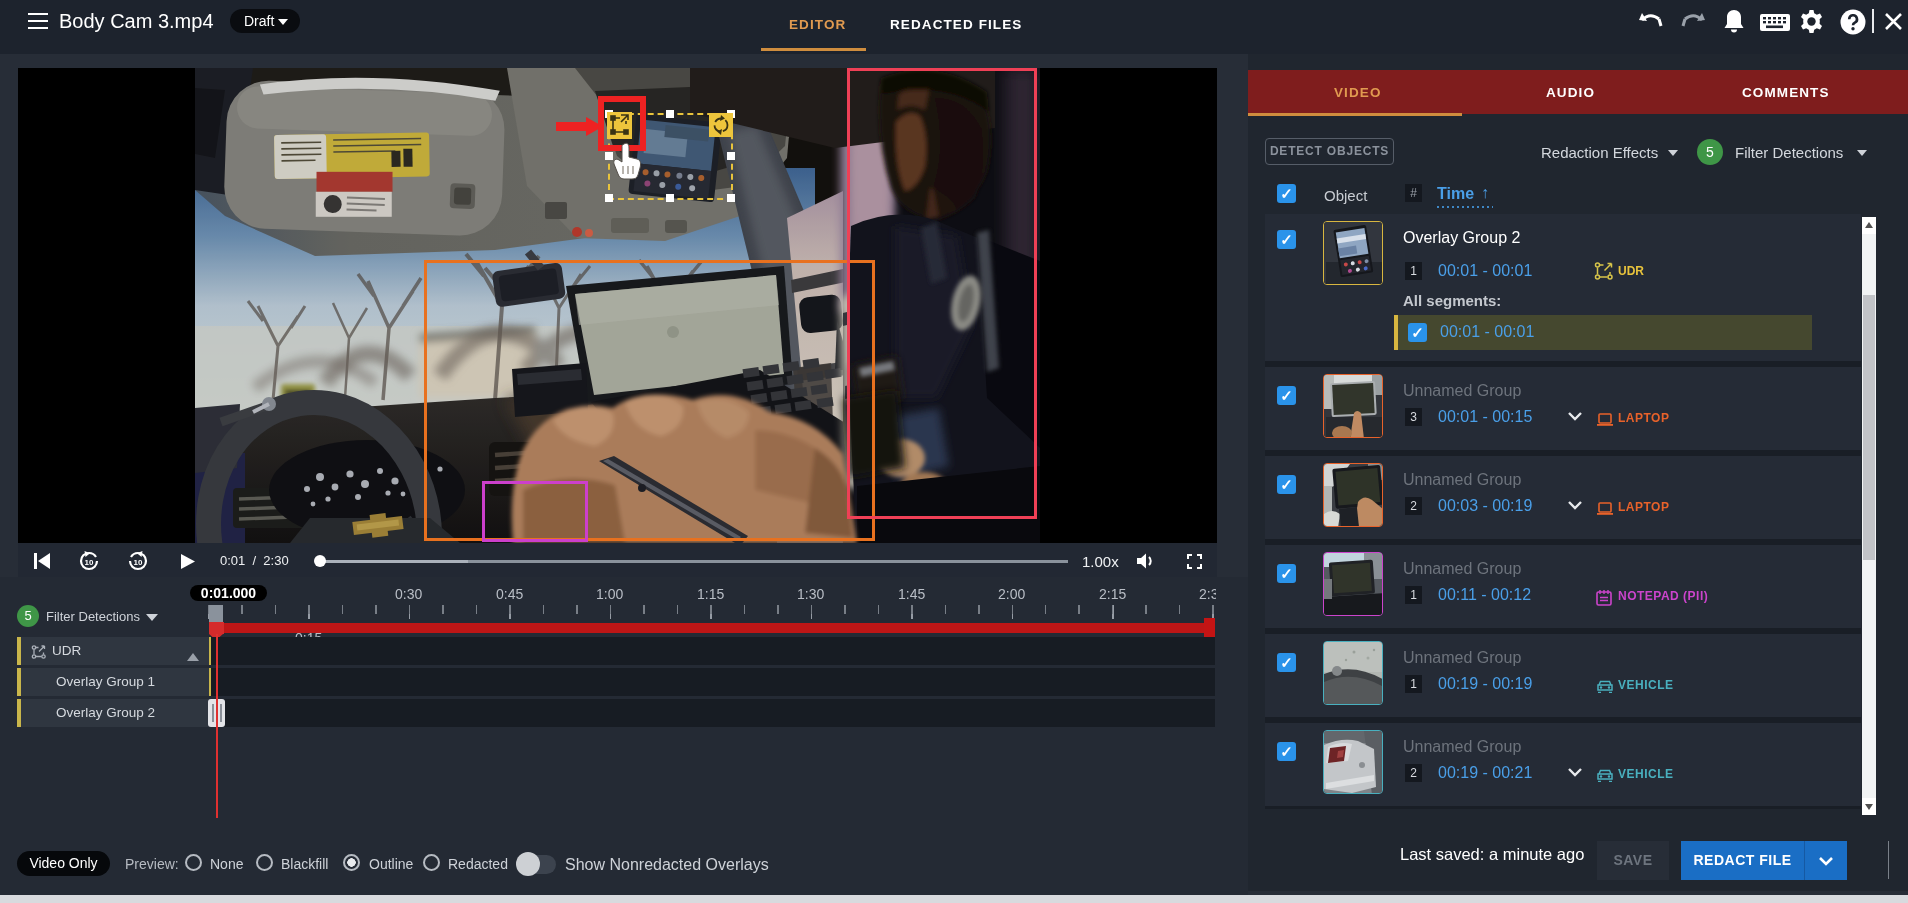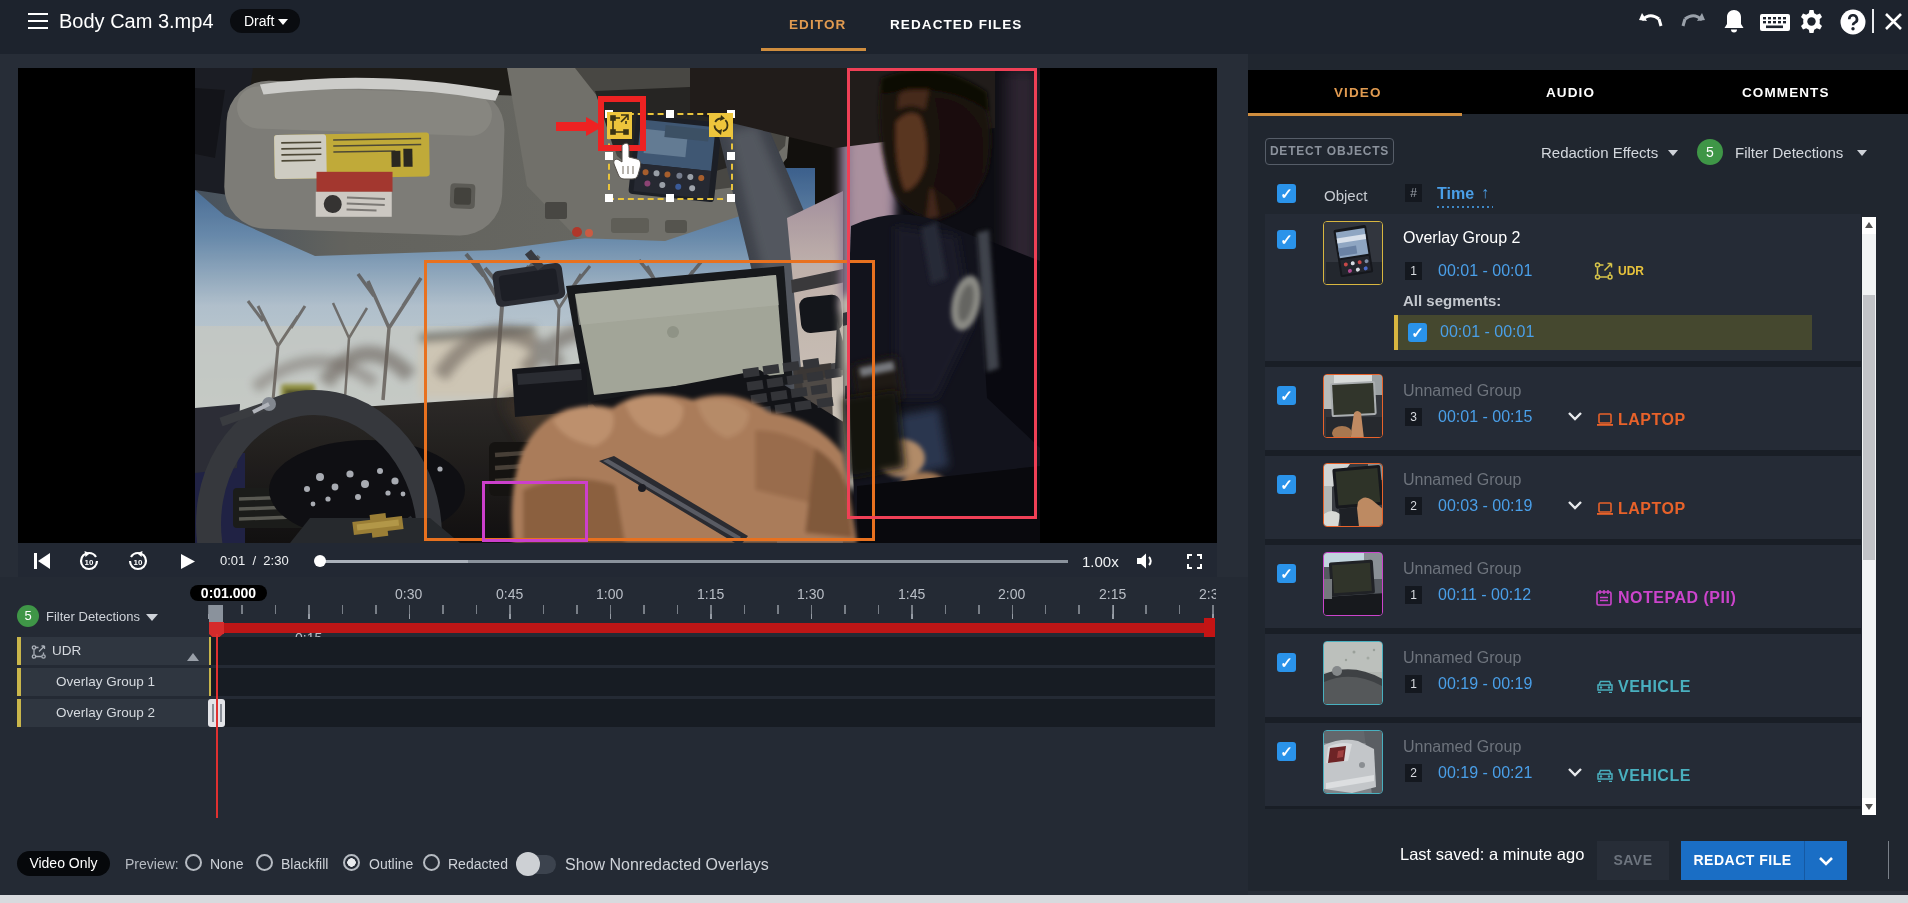--- a/index.html
+++ b/index.html
@@ -52,21 +52,21 @@
   
   #botbar{left:0;top:845px;width:1248px;height:50px;background:#242a34;}
   #vopill{left:17px;top:6px;width:93px;height:25px;background:#06080b;border-radius:13px;
      color:#fff;font-size:14px;text-align:center;line-height:25px;}
   .radio{top:9px;width:17px;height:17px;border:2px solid #b6bbc2;border-radius:50%;}
   .rlabel{top:11px;color:#ced2d8;font-size:14px;}
   #toggle{left:518px;top:10px;width:38px;height:19px;background:#3c434e;border-radius:10px;}
   #toggleknob{left:516px;top:7px;width:24px;height:24px;border-radius:12px;background:#cdd0d4;}
   
   #panel{left:1248px;top:54px;width:660px;height:791px;background:#20262f;}
-  #ptabs{left:0;top:16px;width:660px;height:44px;background:#000000;}
+  #ptabs{left:0;top:16px;width:660px;height:44px;background:#7f1d1d;}
   .ptab{top:15px;font-size:13.5px;font-weight:bold;letter-spacing:1.1px;color:#fff;}
   #ptab-ul{left:0;top:59px;width:214px;height:3px;background:#cf8d3e;}
   #detectbtn{left:17px;top:84px;width:129px;height:27px;white-space:nowrap;font-stretch:condensed;border:1px solid #565d68;border-radius:4px;
      color:#8b929c;font-size:12px;font-weight:bold;letter-spacing:.8px;text-align:center;line-height:25px;}
   #redeff{left:293px;top:90px;color:#d3d7dd;font-size:15px;}
   .dcaret{border:5px solid transparent;border-top:6px solid #cfd3d9;}
   #gbadge{left:449px;top:85px;width:26px;height:26px;border-radius:13px;background:#3f9647;
      color:#fff;font-size:14px;text-align:center;line-height:26px;}
   #fdet{left:487px;top:90px;color:#d3d7dd;font-size:15px;}
   .cb{width:19px;height:19px;background:#2a93ea;border-radius:3px;color:#fff;font-size:15px;
@@ -79,21 +79,21 @@
   #hdr-dots{left:189px;top:152px;width:56px;height:1.5px;
       background:repeating-linear-gradient(90deg,#3f87c4 0 2px,transparent 2px 5px);}
   .prow{left:17px;width:596px;background:#252b36;}
   .rowcb{left:12px;top:16px;}
   .thumb{position:absolute;left:58px;top:7px;width:60px;height:64px;border-radius:4px;overflow:hidden;border:1px solid #888;}
   .rtitle{position:absolute;left:138px;top:15px;font-size:16px;color:#fff;}
   .gray{color:#6d737c;}
   .numbadge{position:absolute;left:140px;top:41px;width:17px;height:18px;background:#14181f;color:#d8dbe0;
       font-size:12px;text-align:center;line-height:18px;}
   .rtime{position:absolute;left:173px;top:41px;font-size:16px;color:#4a9fe8;}
-  .rtag{position:absolute;font-size:16px;font-weight:bold;letter-spacing:.5px;top:44px;}
+  .rtag{position:absolute;font-size:12px;font-weight:bold;letter-spacing:.5px;top:44px;}
   .chev{position:absolute;left:302px;top:44px;}
   
   #pfoot{left:1248px;top:830px;width:660px;height:61px;background:#20262f;}
   #lastsaved{left:152px;top:15px;color:#fff;font-size:16.5px;}
   #savebtn{left:349px;top:11px;width:72px;height:39px;background:#272d37;color:#6d747e;
      font-size:14px;font-weight:bold;text-align:center;line-height:39px;letter-spacing:.5px;}
   #redactbtn{left:433px;top:11px;width:123px;height:39px;background:#1a6ec5;color:#fff;
      font-size:14px;font-weight:bold;text-align:center;line-height:39px;letter-spacing:.5px;}
   #redactdd{left:556px;top:11px;width:43px;height:39px;background:#1a6ec5;border-left:1px solid #1559a3;}
   #footsep{left:640px;top:11px;width:1px;height:38px;background:#7a8089;}

